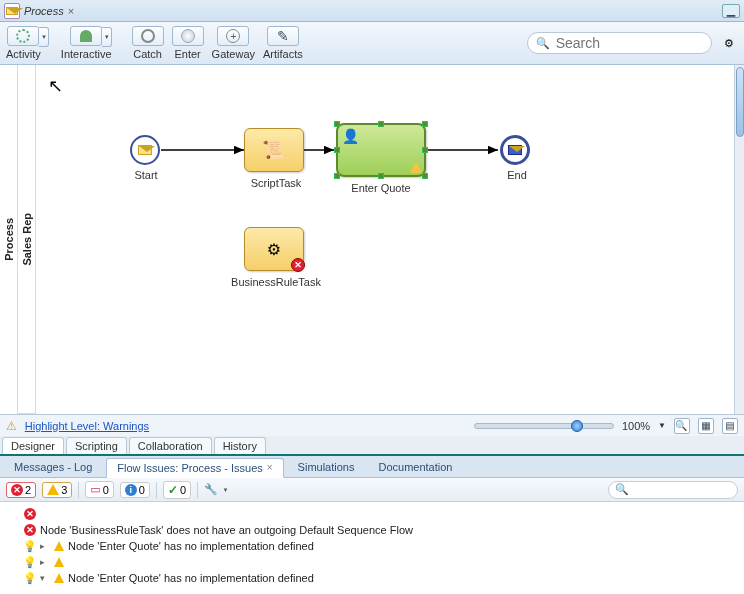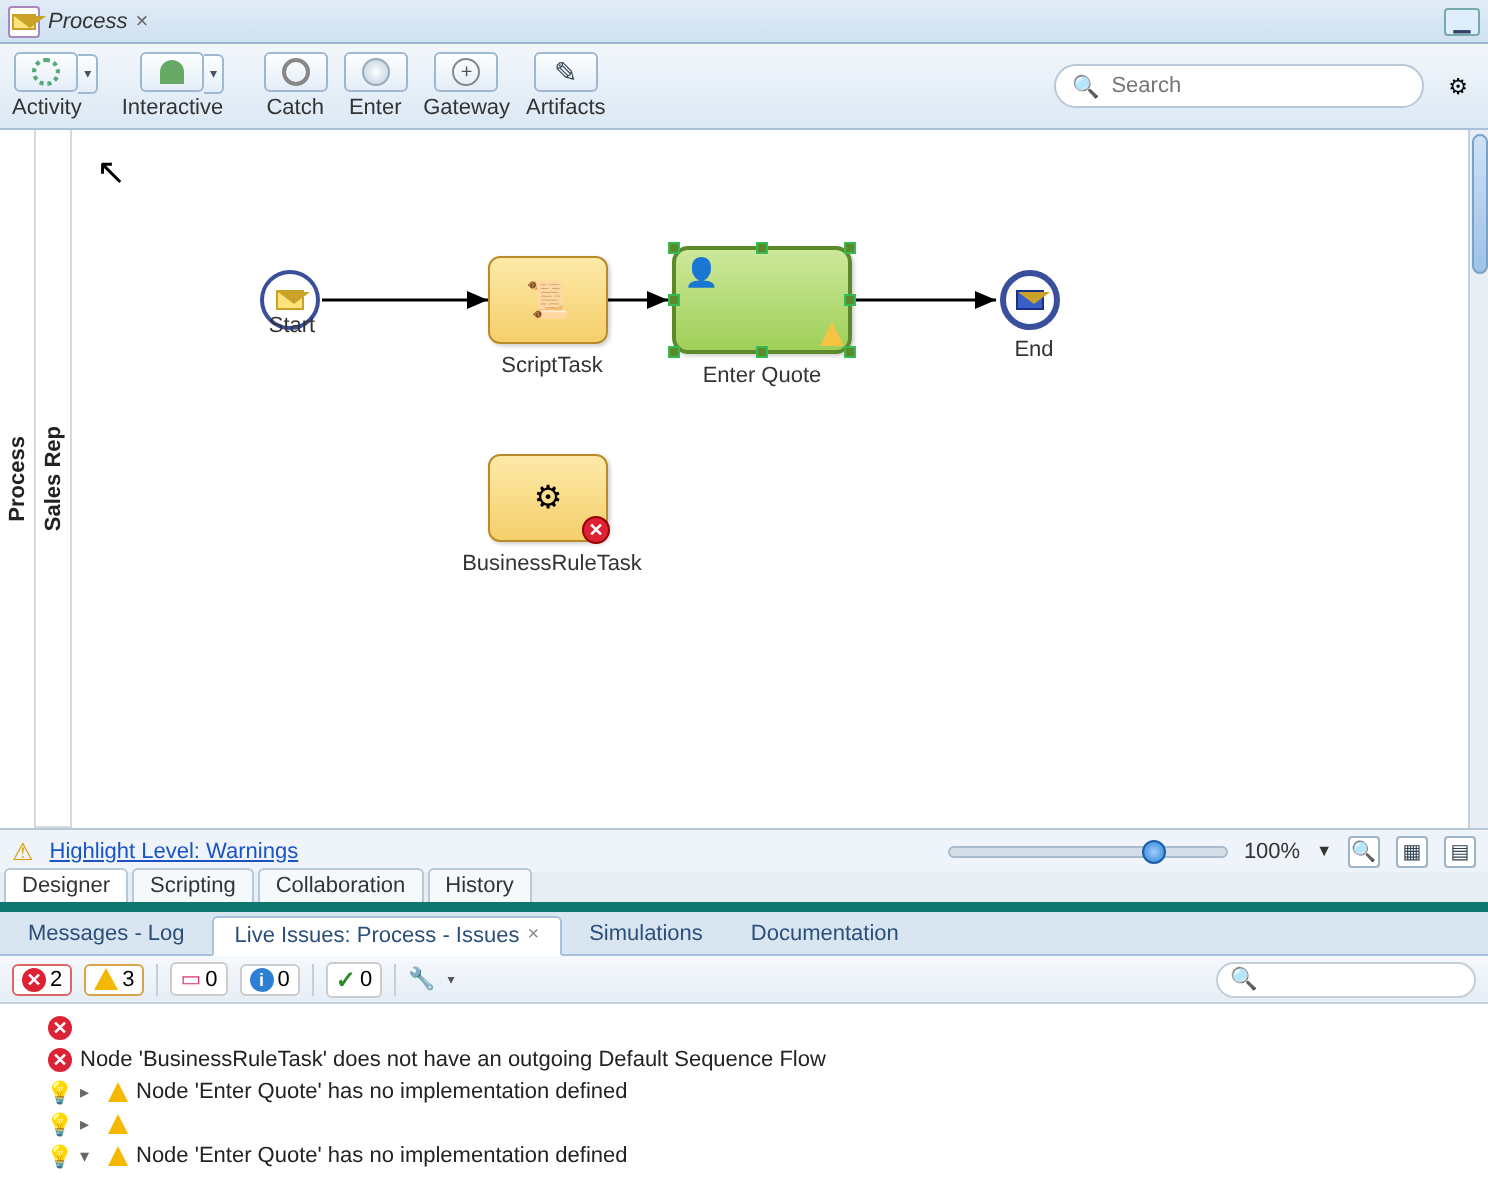--- a/index.html
+++ b/index.html
@@ -13,21 +13,21 @@
   .titlebar .min-btn { width: 18px; height: 14px; border: 1px solid #7aa; background: #dfeefb; border-radius: 2px; color: #346; display:flex; align-items:center; justify-content:center; }
 
   .toolbar { height: 43px; background: linear-gradient(#f3f7fb,#dbe8f5); border-bottom: 1px solid #a9c1d8; display: flex; align-items: center; padding: 2px 6px; gap: 8px; }
   .tool { display: flex; flex-direction: column; align-items: center; gap: 2px; }
   .tool-btn { width: 32px; height: 20px; border: 1px solid #9fb7d0; border-radius: 3px; background: linear-gradient(#fdfefe,#e4eef8); display: flex; align-items: center; justify-content: center; position: relative; }
   .tool-btn .drop { position: absolute; right: -11px; top: 0; width: 10px; height: 20px; border: 1px solid #9fb7d0; border-left: none; border-radius: 0 3px 3px 0; background: linear-gradient(#fdfefe,#e4eef8); display:flex; align-items:center; justify-content:center; font-size:7px; color:#456; }
   .tool.with-drop { margin-right: 12px; }
   .tool-label { color: #333; font-size: 11px; }
   .toolbar .spacer { flex: 1; }
   .search-box { width: 185px; height: 22px; background: #fff; border: 1px solid #b9c7d6; border-radius: 11px; display: flex; align-items: center; padding: 0 8px; gap: 6px; color: #999; }
-  .search-box input { border: none; outline: none; flex: 1; font-size: 11px; color: #333; background: transparent; }
+  .search-box input { border: none; outline: none; flex: 1; font-size: 14px; color: #333; background: transparent; }
   .gear-side { width: 18px; height: 18px; display:flex; align-items:center; justify-content:center; }
 
   .workarea { flex: 1; display: flex; background: #fff; position: relative; min-height: 0; }
   .lane-labels { width: 18px; background: #fff; border-right: 1px solid #d9d9d9; display: flex; flex-direction: column; }
   .lane-label { flex: 1; display: flex; align-items: center; justify-content: center; border-bottom: 1px solid #d9d9d9; }
   .lane-label span { writing-mode: vertical-rl; transform: rotate(180deg); font-weight: bold; font-size: 11px; color: #222; }
   .pool-column { width: 18px; background: #fff; border-right: 1px solid #d9d9d9; display:flex; align-items:center; justify-content:center; }
   .pool-column span { writing-mode: vertical-rl; transform: rotate(180deg); font-weight: bold; font-size: 11px; color:#222; }
 
   .canvas { flex: 1; background: #fff; position: relative; overflow: hidden; }
@@ -50,21 +50,21 @@
 
   .statusbar { height: 22px; background: #eef4fa; border-top: 1px solid #b7c8d9; display:flex; align-items:center; padding: 0 6px; gap:8px; }
   .statusbar .warn-tri { color:#d69a00; font-size:12px; }
   .statusbar a { color:#1a53c5; text-decoration: underline; cursor:pointer; }
   .statusbar .spacer { flex:1; }
   .zoom-slider { width:140px; height:6px; background:#d5dee8; border:1px solid #a8bacb; border-radius:3px; position:relative; }
   .zoom-slider .knob { position:absolute; top:-4px; left:96px; width:12px; height:12px; background:radial-gradient(#9fd0ff,#2d7fd6); border:1px solid #1b5fa5; border-radius:50%; }
   .zoom-text { color:#333; }
   .sb-icon { width:16px; height:16px; border:1px solid #9db5cb; background:#fff; border-radius:2px; display:flex; align-items:center; justify-content:center; font-size:10px; color:#345; }
 
-  .designer-tabs { height: 20px; background: #e9eef4; border-bottom:5px solid #0f766e; display:flex; align-items:flex-end; padding-left:2px; }
+  .designer-tabs { height: 20px; background: #e9eef4; border-bottom:2px solid #0f766e; display:flex; align-items:flex-end; padding-left:2px; }
   .dtab { padding: 2px 8px; border:1px solid #b7c8d9; border-bottom:none; background:#f6f9fc; margin-right:2px; border-radius:3px 3px 0 0; color:#333; cursor:pointer; }
   .dtab.active { background:#fff; font-weight:normal; }
 
   .lower-tabs { height: 22px; background:#d9e5f1; border-bottom:1px solid #a9c1d8; display:flex; align-items:center; padding-left:4px; gap:4px; }
   .ltab { padding: 3px 10px; color:#2a4f7a; cursor:pointer; border-radius:3px 3px 0 0; display:flex; align-items:center; gap:4px; }
   .ltab.active { background:#fff; border:1px solid #a9c1d8; border-bottom:1px solid #fff; position:relative; top:1px; }
   .ltab .tiny-x { color:#888; font-size:10px; }
 
   .issues-bar { height: 24px; background:linear-gradient(#f6f9fc,#e5edf5); border-bottom:1px solid #c3cfd9; display:flex; align-items:center; padding:0 6px; gap:6px; }
   .pill { display:flex; align-items:center; gap:2px; border:1px solid #ccc; border-radius:3px; padding:1px 4px; background:#fff; }
@@ -172,21 +172,21 @@
           </marker>
         </defs>
       <line x1="125" y1="85" x2="208" y2="85" stroke="#000" stroke-width="1.5" marker-end="url(#arrow)"></line>
       <line x1="268" y1="85" x2="298" y2="85" stroke="#000" stroke-width="1.5" marker-end="url(#arrow)"></line>
       <line x1="390" y1="85" x2="462" y2="85" stroke="#000" stroke-width="1.5" marker-end="url(#arrow)"></line>
     </svg>
 
     <div class="node-circle" style="left:94px; top:70px;">
         <div class="env-ico" style="width:14px;height:10px"></div>
       </div>
-    <div class="node-label" style="left:94px; top:92px; width:32px;">Start</div>
+    <div class="node-label" style="left:94px; top:104px; width:32px;">Start</div>
 
     <div class="task" style="left:208px; top:63px;">
       <span style="font-size:18px">📜</span>
     </div>
     <div class="node-label" style="left:200px; top:112px; width:80px;">ScriptTask</div>
 
     <div class="user-task" style="left:300px; top:58px;">
       <span class="user-icon">👤</span>
       <div class="warn-badge"></div>
       <div class="sel-handle" style="left:-4px;top:-4px"></div>
@@ -236,21 +236,21 @@
   <div class="dtab">Scripting</div>
   <div class="dtab">Collaboration</div>
   <div class="dtab">History</div>
 </div>
 
 <div class="lower-tabs">
   <div class="ltab">
       <span>Messages - Log</span>
     </div>
   <div class="ltab active">
-      <span>Live Issues: Process - Issues</span>
+      <span>Flow Issues: Process - Issues</span>
       <span class="tiny-x">×</span>
     </div>
   <div class="ltab">
       <span>Simulations</span>
     </div>
   <div class="ltab">
       <span>Documentation</span>
     </div>
 </div>
 

